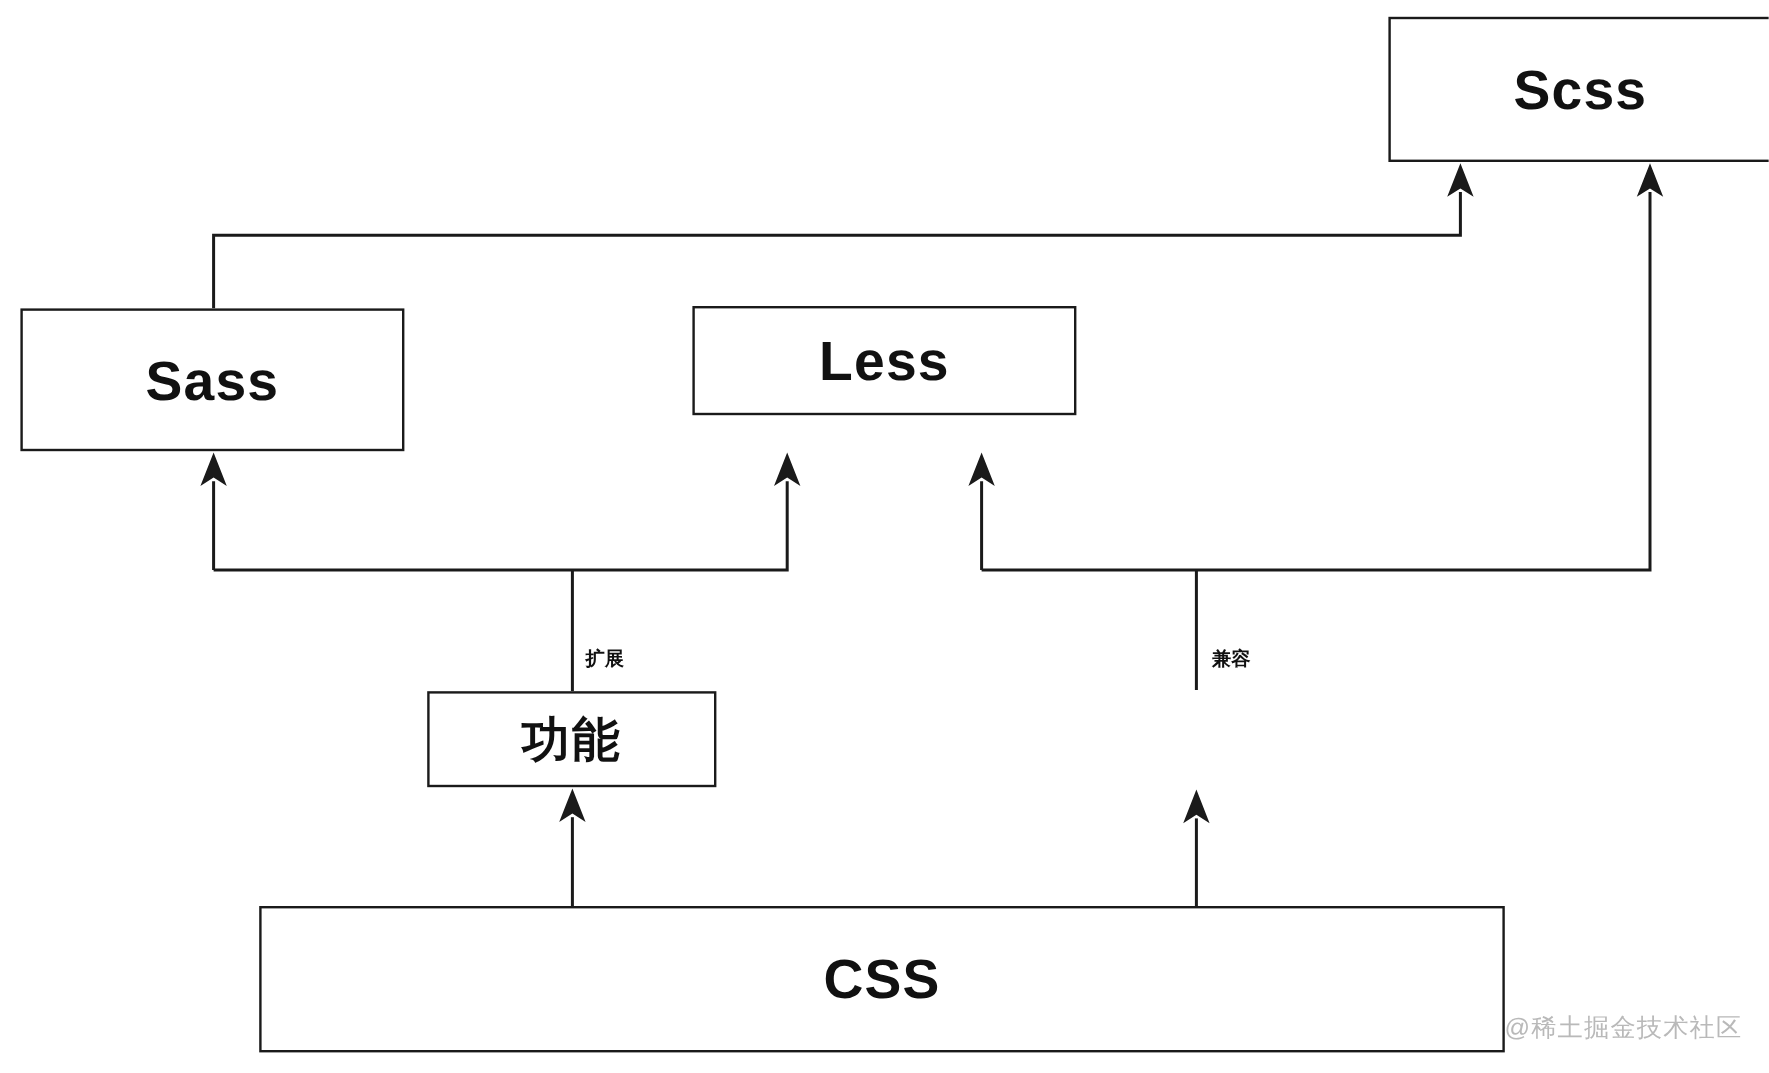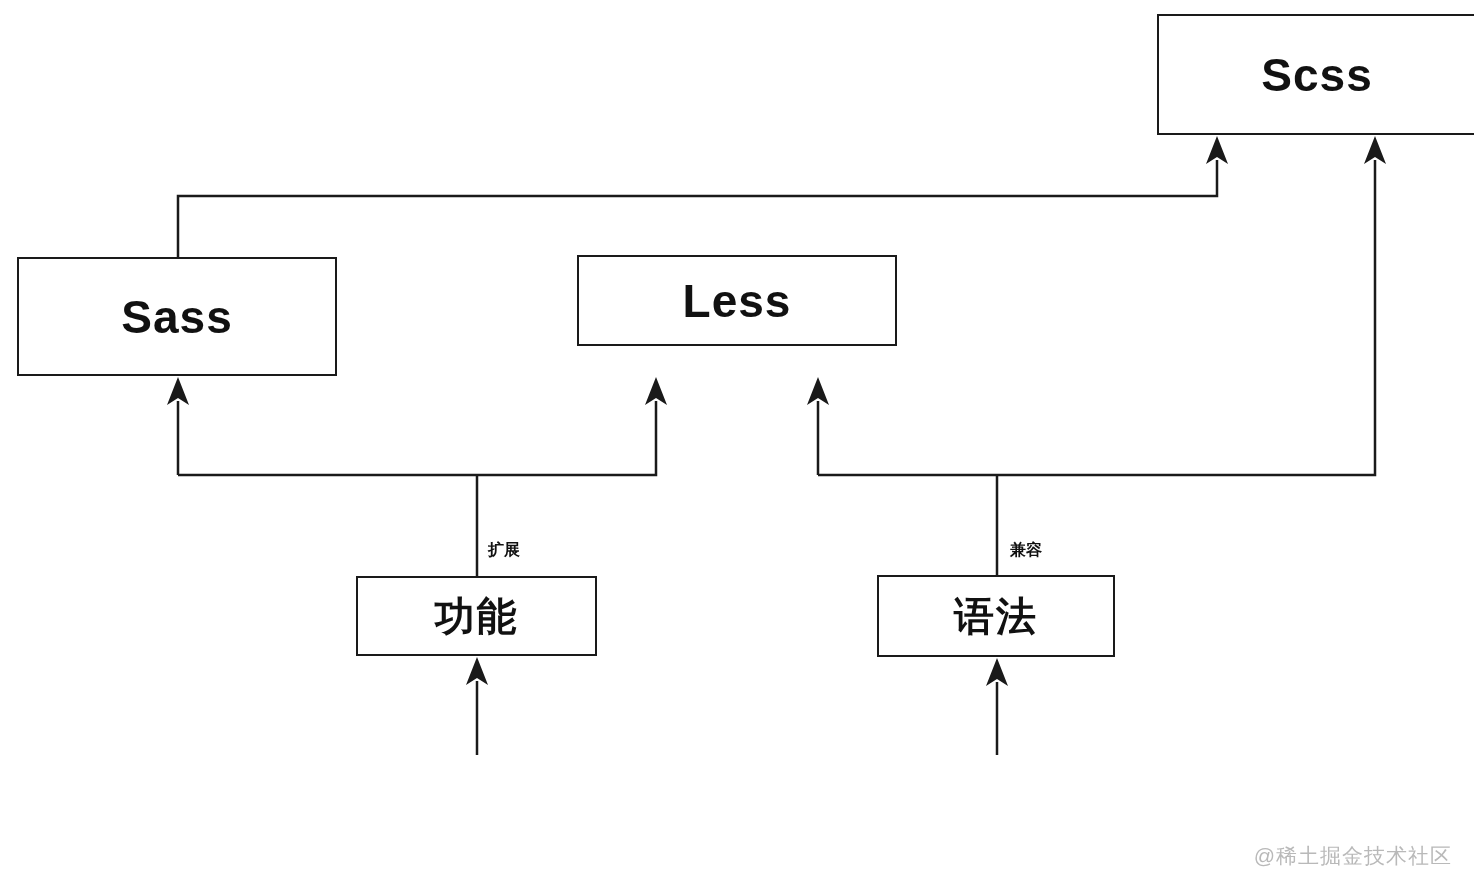--- a/index.html
+++ b/index.html
@@ -102,24 +102,24 @@
   </div>
 
   <div class="node node-large node-less">
     <span>Less</span>
   </div>
 
   <div class="node node-small node-gongneng">
     <span>功能</span>
   </div>
 
-  <div class="node node-small node-yufa">
-    <span>语法</span>
+
+  <div class="node node-large node-css">
+    <span>CSS</span>
   </div>
-
 
   <div class="edge-label edge-label-extend">扩展</div>
 
   <div class="edge-label edge-label-compat">兼容</div>
 
   <div class="watermark">@稀土掘金技术社区</div>
 
 </div>
 
 </body></html>

